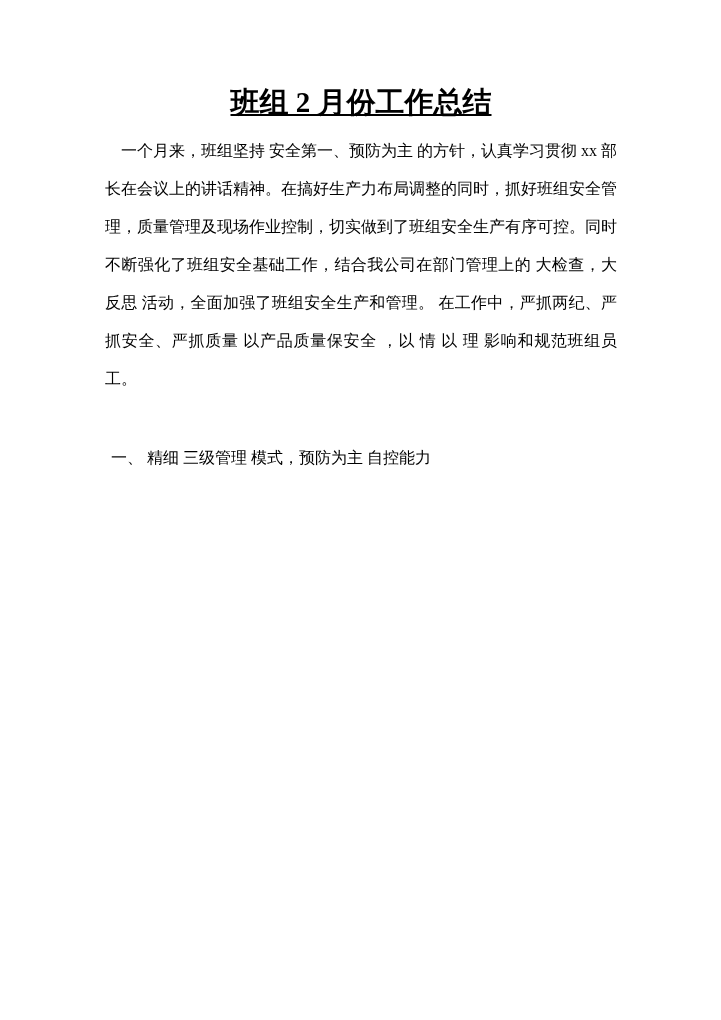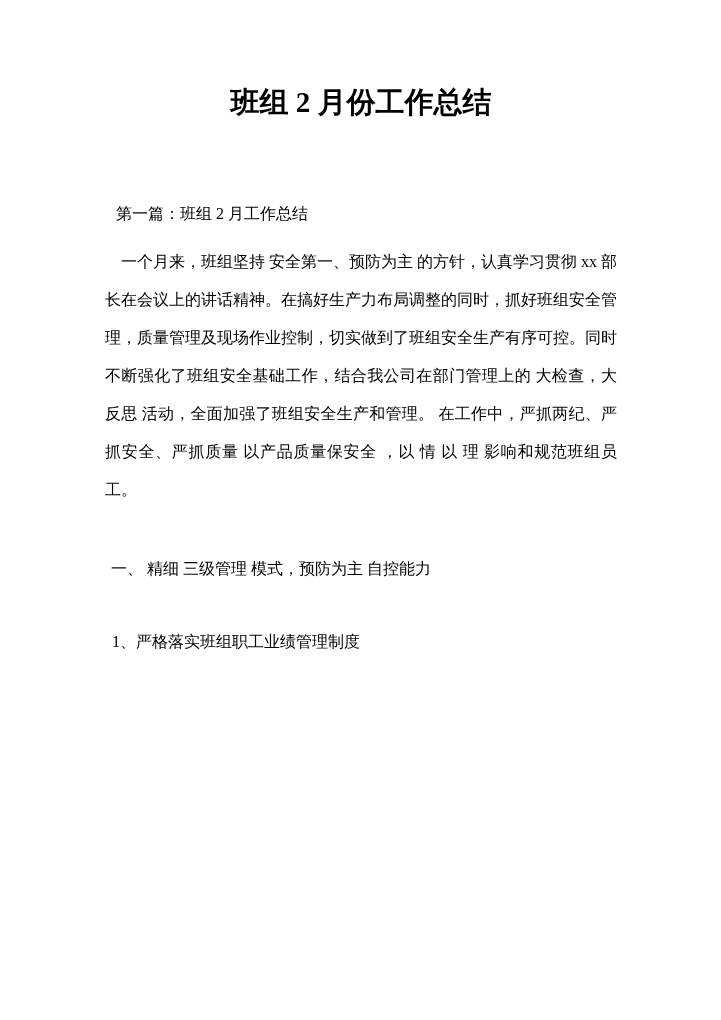--- a/index.html
+++ b/index.html
@@ -23,20 +23,21 @@
     font-size: 16px;
   }
   .doc-title {
     margin: 0;
     padding-top: 82px;
     font-size: 29px;
     line-height: 40px;
     font-weight: bold;
     text-align: center;
     white-space: nowrap;
+    text-decoration: underline;
   }
   .p-first {
     margin: 73px 0 0 0;
     line-height: 38px;
     text-indent: 21px;
   }
   .para {
     margin: 10px;
     line-height: 38px;
     text-align: justify;
@@ -55,21 +56,19 @@
     line-height: 38px;
     text-indent: 17px;
   }
 </style>
 </head>
 <body>
 
 <div class="page">
   <h1 class="doc-title">班组 2 月份工作总结</h1>
 
-  <p class="p-first">第一篇：班组 2 月工作总结</p>
 
   <p class="para">一个月来，班组坚持 安全第一、预防为主 的方针，认真学习贯彻 xx 部长在会议上的讲话精神。在搞好生产力布局调整的同时，抓好班组安全管理，质量管理及现场作业控制，切实做到了班组安全生产有序可控。同时不断强化了班组安全基础工作，结合我公司在部门管理上的 大检查，大反思 活动，全面加强了班组安全生产和管理。 在工作中，严抓两纪、严抓安全、严抓质量 以产品质量保安全 ，以 情 以 理 影响和规范班组员工。</p>
 
   <p class="section-heading">一、 精细 三级管理 模式，预防为主 自控能力</p>
 
 
-  <p class="sub-heading">1、严格落实班组职工业绩管理制度</p>
 </div>
 
 </body></html>

